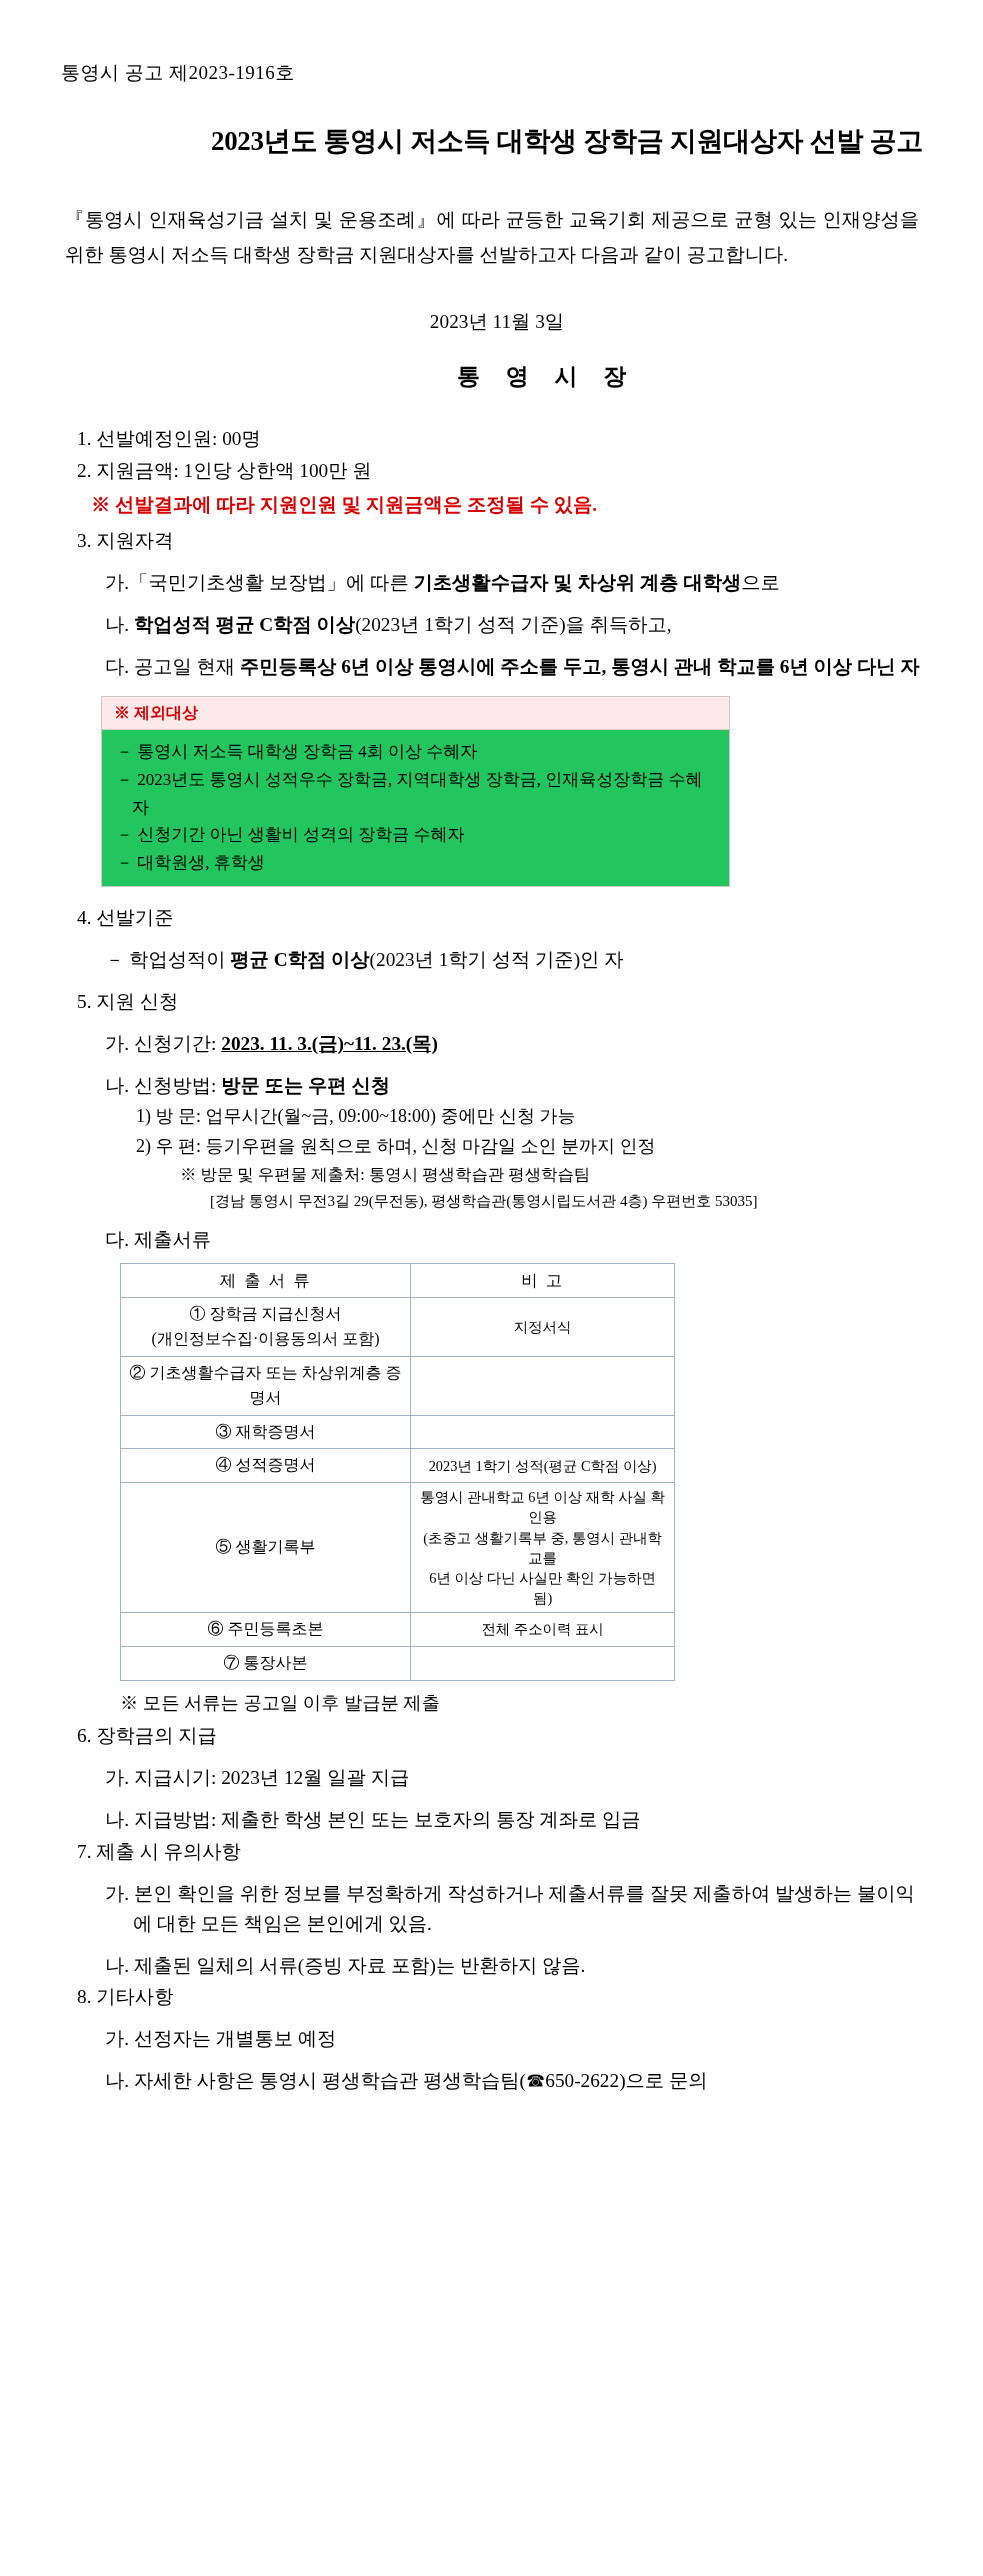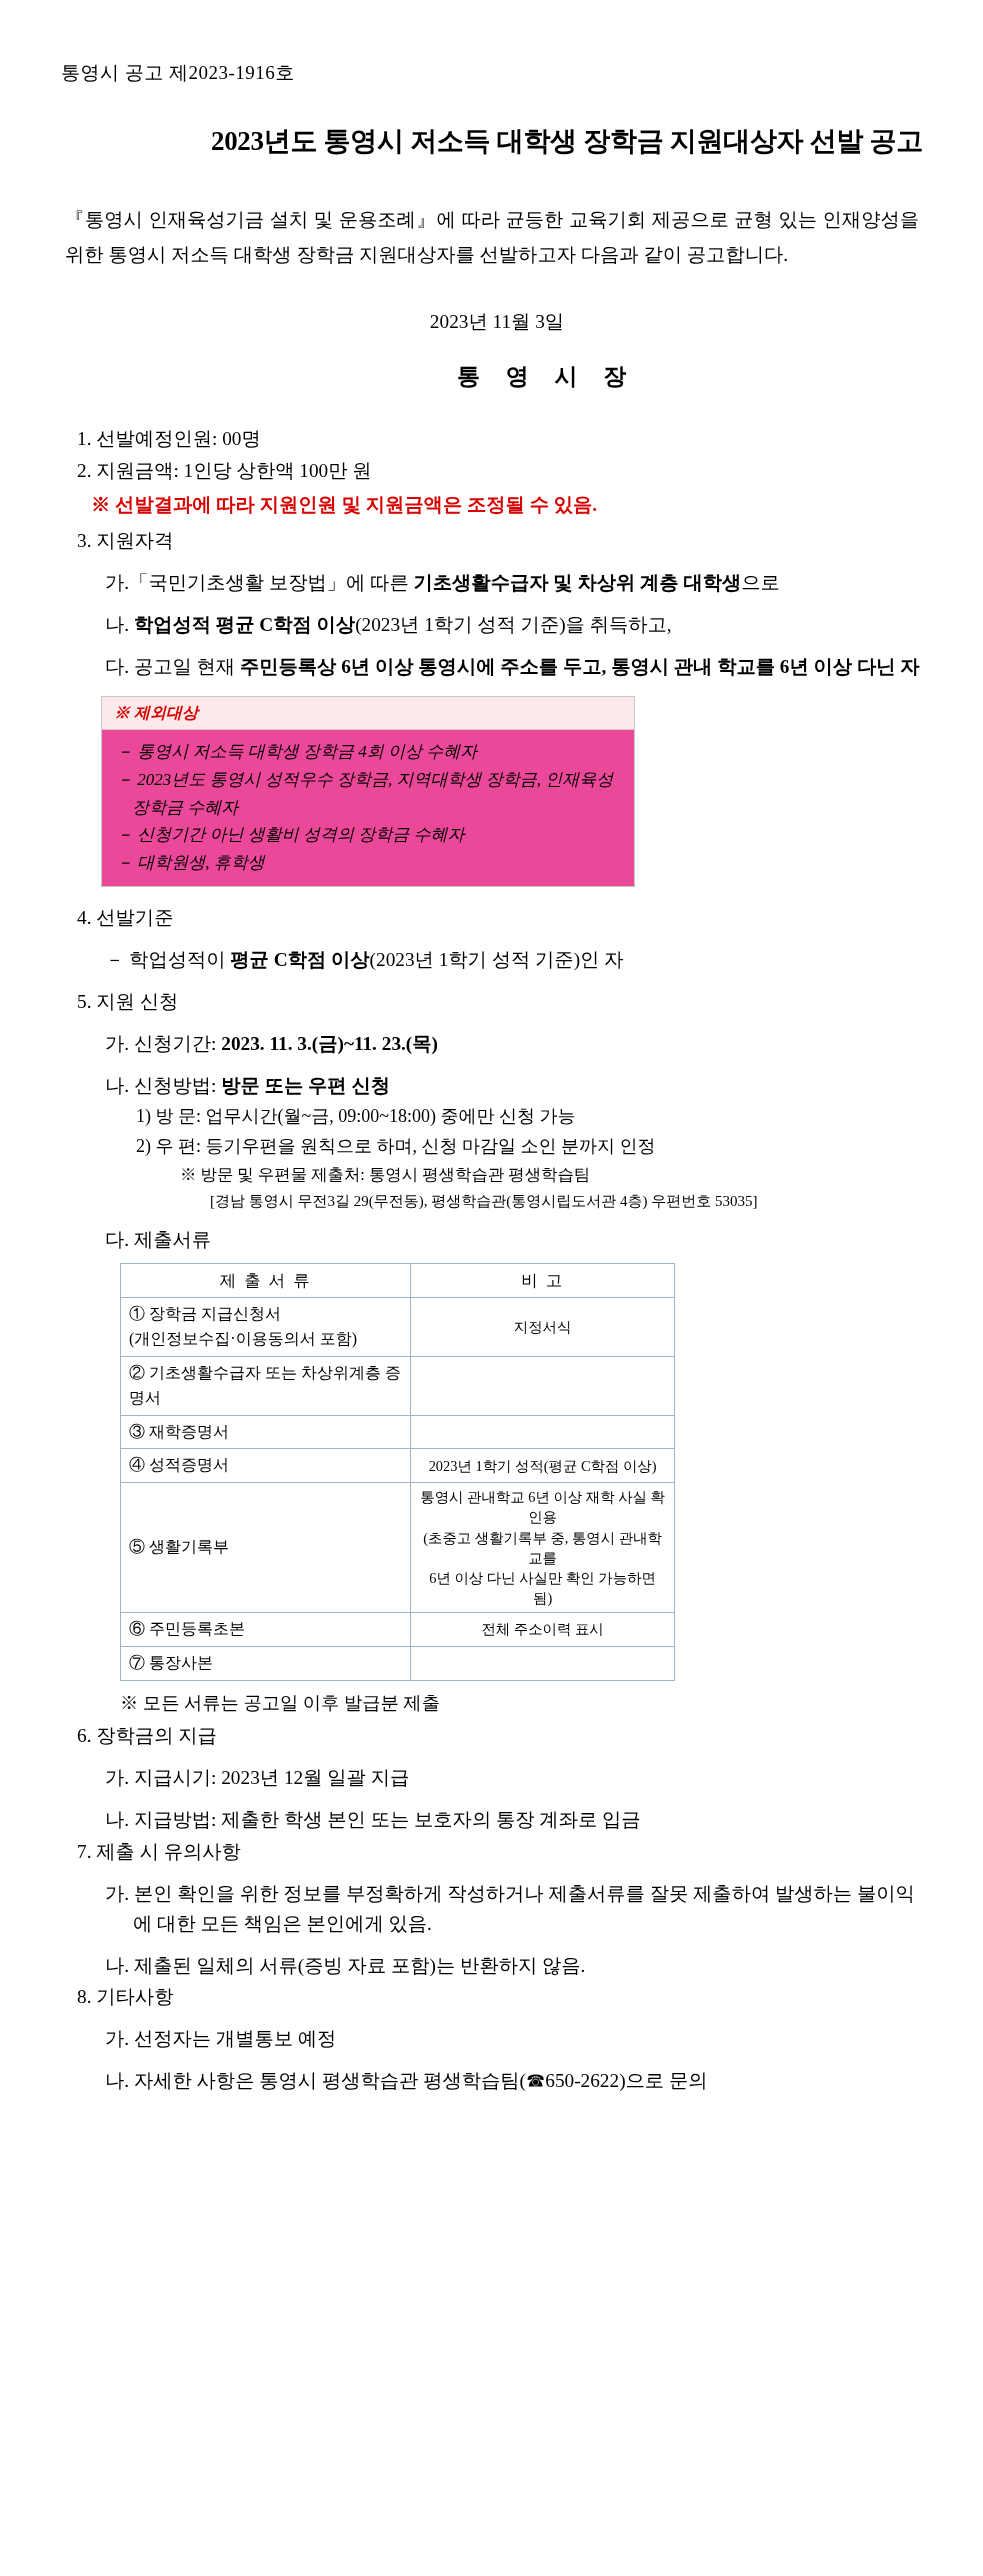--- a/index.html
+++ b/index.html
@@ -67,34 +67,33 @@
   .lvl3 {
     margin: 0 0 2px 75px;
     font-size: 18px;
   }
   .hang {
     display: block;
     padding-left: 28px;
     text-indent: -28px;
   }
   .b { font-weight: bold; }
-  .uline { font-weight: bold; }
+  .uline { text-decoration: underline; font-weight: bold; }
   .note-red {
     color: #d80000;
     font-weight: bold;
     font-size: 19.3px;
     margin: 4px 0 6px 30px;
   }
   .exclude-box {
     margin: 14px 0 16px 40px;
-    width: 534px;
+    width: 629px;
     border: 1px solid #c8c8c8;
-    background: #ec4899;
+    background: #22c55e;
     box-sizing: border-box;
-    font-style: italic;
   }
   .exclude-head {
     background: #fde9e9;
     border-bottom: 1px solid #e3c8c8;
     color: #d80000;
     font-weight: bold;
     font-size: 16px;
     padding: 4px 12px;
   }
   .exclude-body {
@@ -117,21 +116,21 @@
     border: 1px solid #9fb3d1;
     padding: 4px 8px;
     vertical-align: middle;
   }
   table.docs th {
     text-align: center;
     font-weight: normal;
     font-size: 16.4px;
     letter-spacing: 2px;
   }
-  table.docs td.name { text-align: left; }
+  table.docs td.name { text-align: center; }
   table.docs td.remark {
     text-align: center;
     font-size: 14.4px;
     line-height: 1.4;
   }
   .tbl-note {
     font-size: 18.3px;
     margin: 6px 0 4px 59px;
   }
   .addr {

